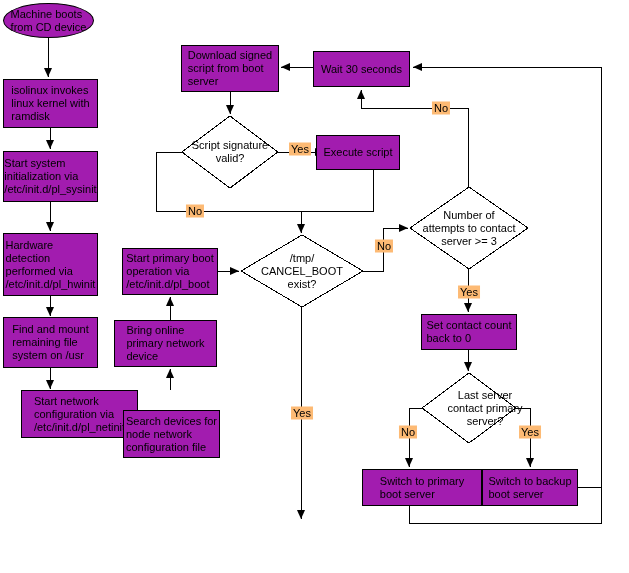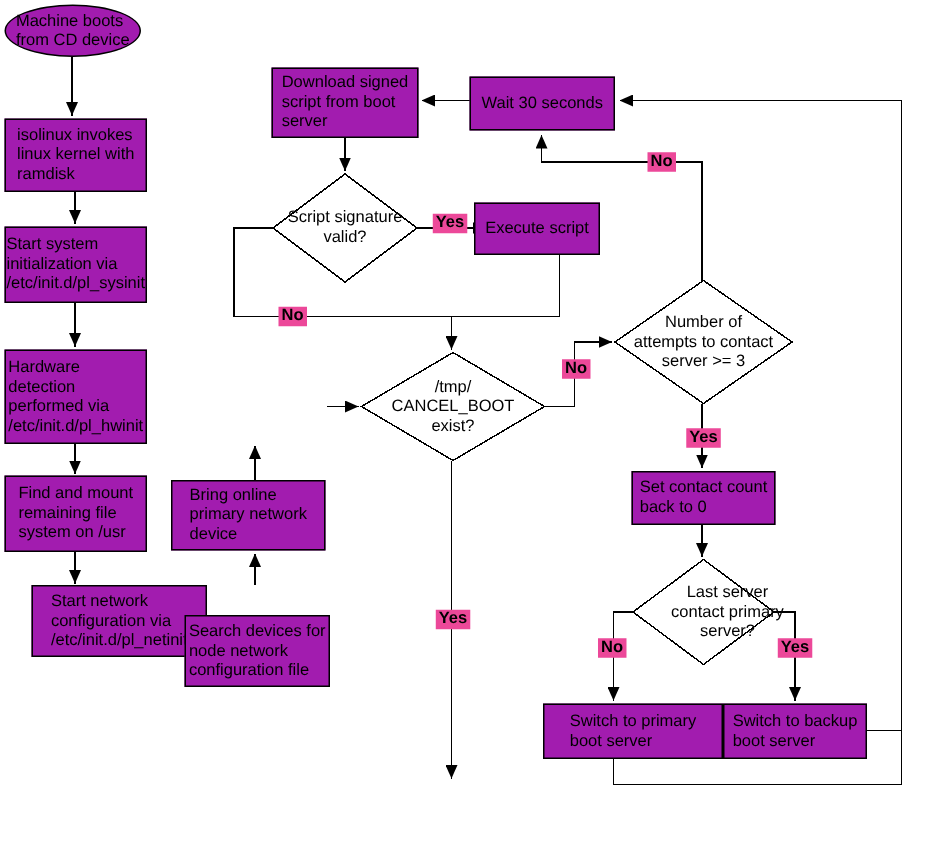--- a/index.html
+++ b/index.html
@@ -14,21 +14,21 @@
     white-space:pre-line;background:#a21caf;border:1px solid #000;
     box-sizing:border-box;
   }
   .terminator{border-radius:50%;}
   .dtext{
     position:absolute;display:flex;align-items:center;justify-content:center;
     text-align:center;white-space:pre-line;
   }
   .elabel{
     position:absolute;transform:translate(-50%,-50%);
-    background:#ec4899;padding:0 2px;white-space:nowrap;font-weight:bold;
+    background:#fdba74;padding:0 2px;white-space:nowrap;
   }
   polyline,polygon{shape-rendering:crispEdges;}
 </style>
 </head>
 <body>
 
 <div class="canvas">
 
   <svg class="layer" width="629" height="573" viewBox="0 0 629 573">
     <defs>
@@ -88,20 +88,23 @@
   <div class="node" style="left:21px;top:390px;width:117px;height:48px">Start network
 configuration via
 /etc/init.d/pl_netinit</div>
 
   <div class="node" style="left:123px;top:410px;width:97px;height:48px">Search devices for
 node network
 configuration file</div>
   <div class="node" style="left:114px;top:320px;width:103px;height:47px">Bring online
 primary network
 device</div>
+  <div class="node" style="left:122px;top:248px;width:96px;height:47px">Start primary boot
+operation via
+/etc/init.d/pl_boot</div>
 
   <div class="node" style="left:181px;top:45px;width:98px;height:47px">Download signed
 script from boot
 server</div>
   <div class="node" style="left:313px;top:51px;width:97px;height:36px">Wait 30 seconds</div>
   <div class="node" style="left:316px;top:135px;width:84px;height:35px">Execute script</div>
 
   <div class="node" style="left:421px;top:314px;width:96px;height:36px">Set contact count
 back to 0</div>
   <div class="node" style="left:362px;top:469px;width:120px;height:37px">Switch to primary

